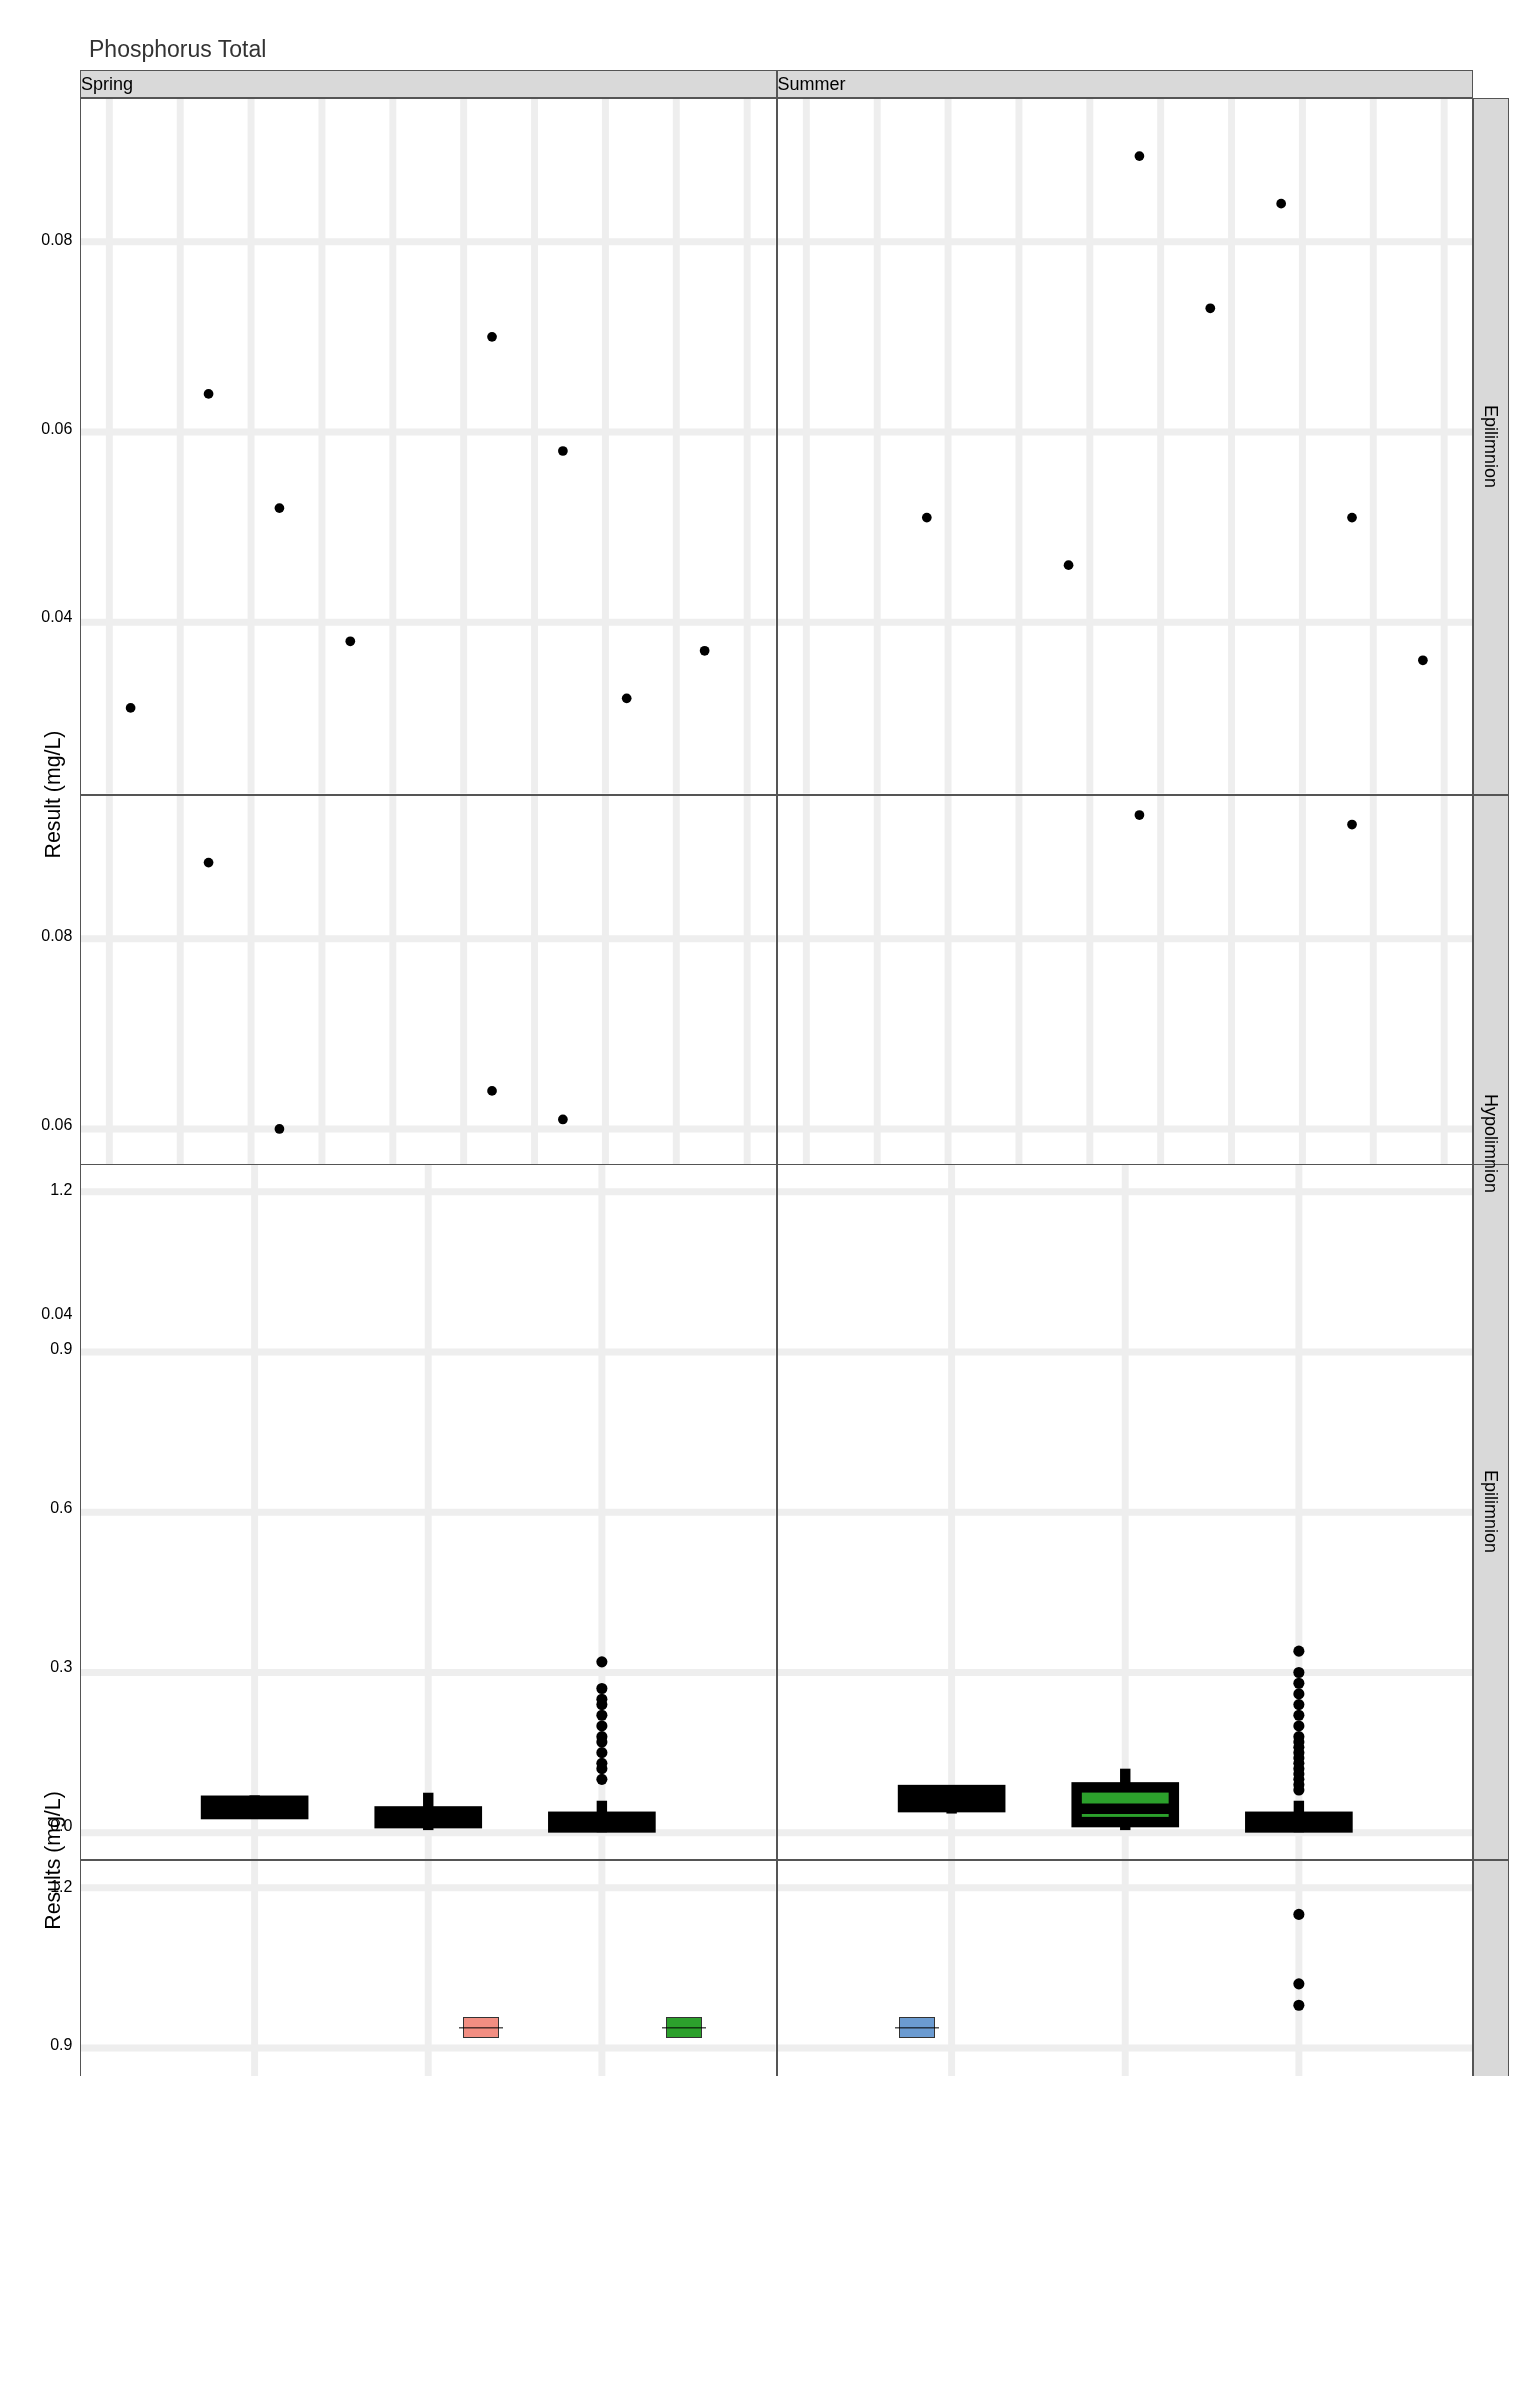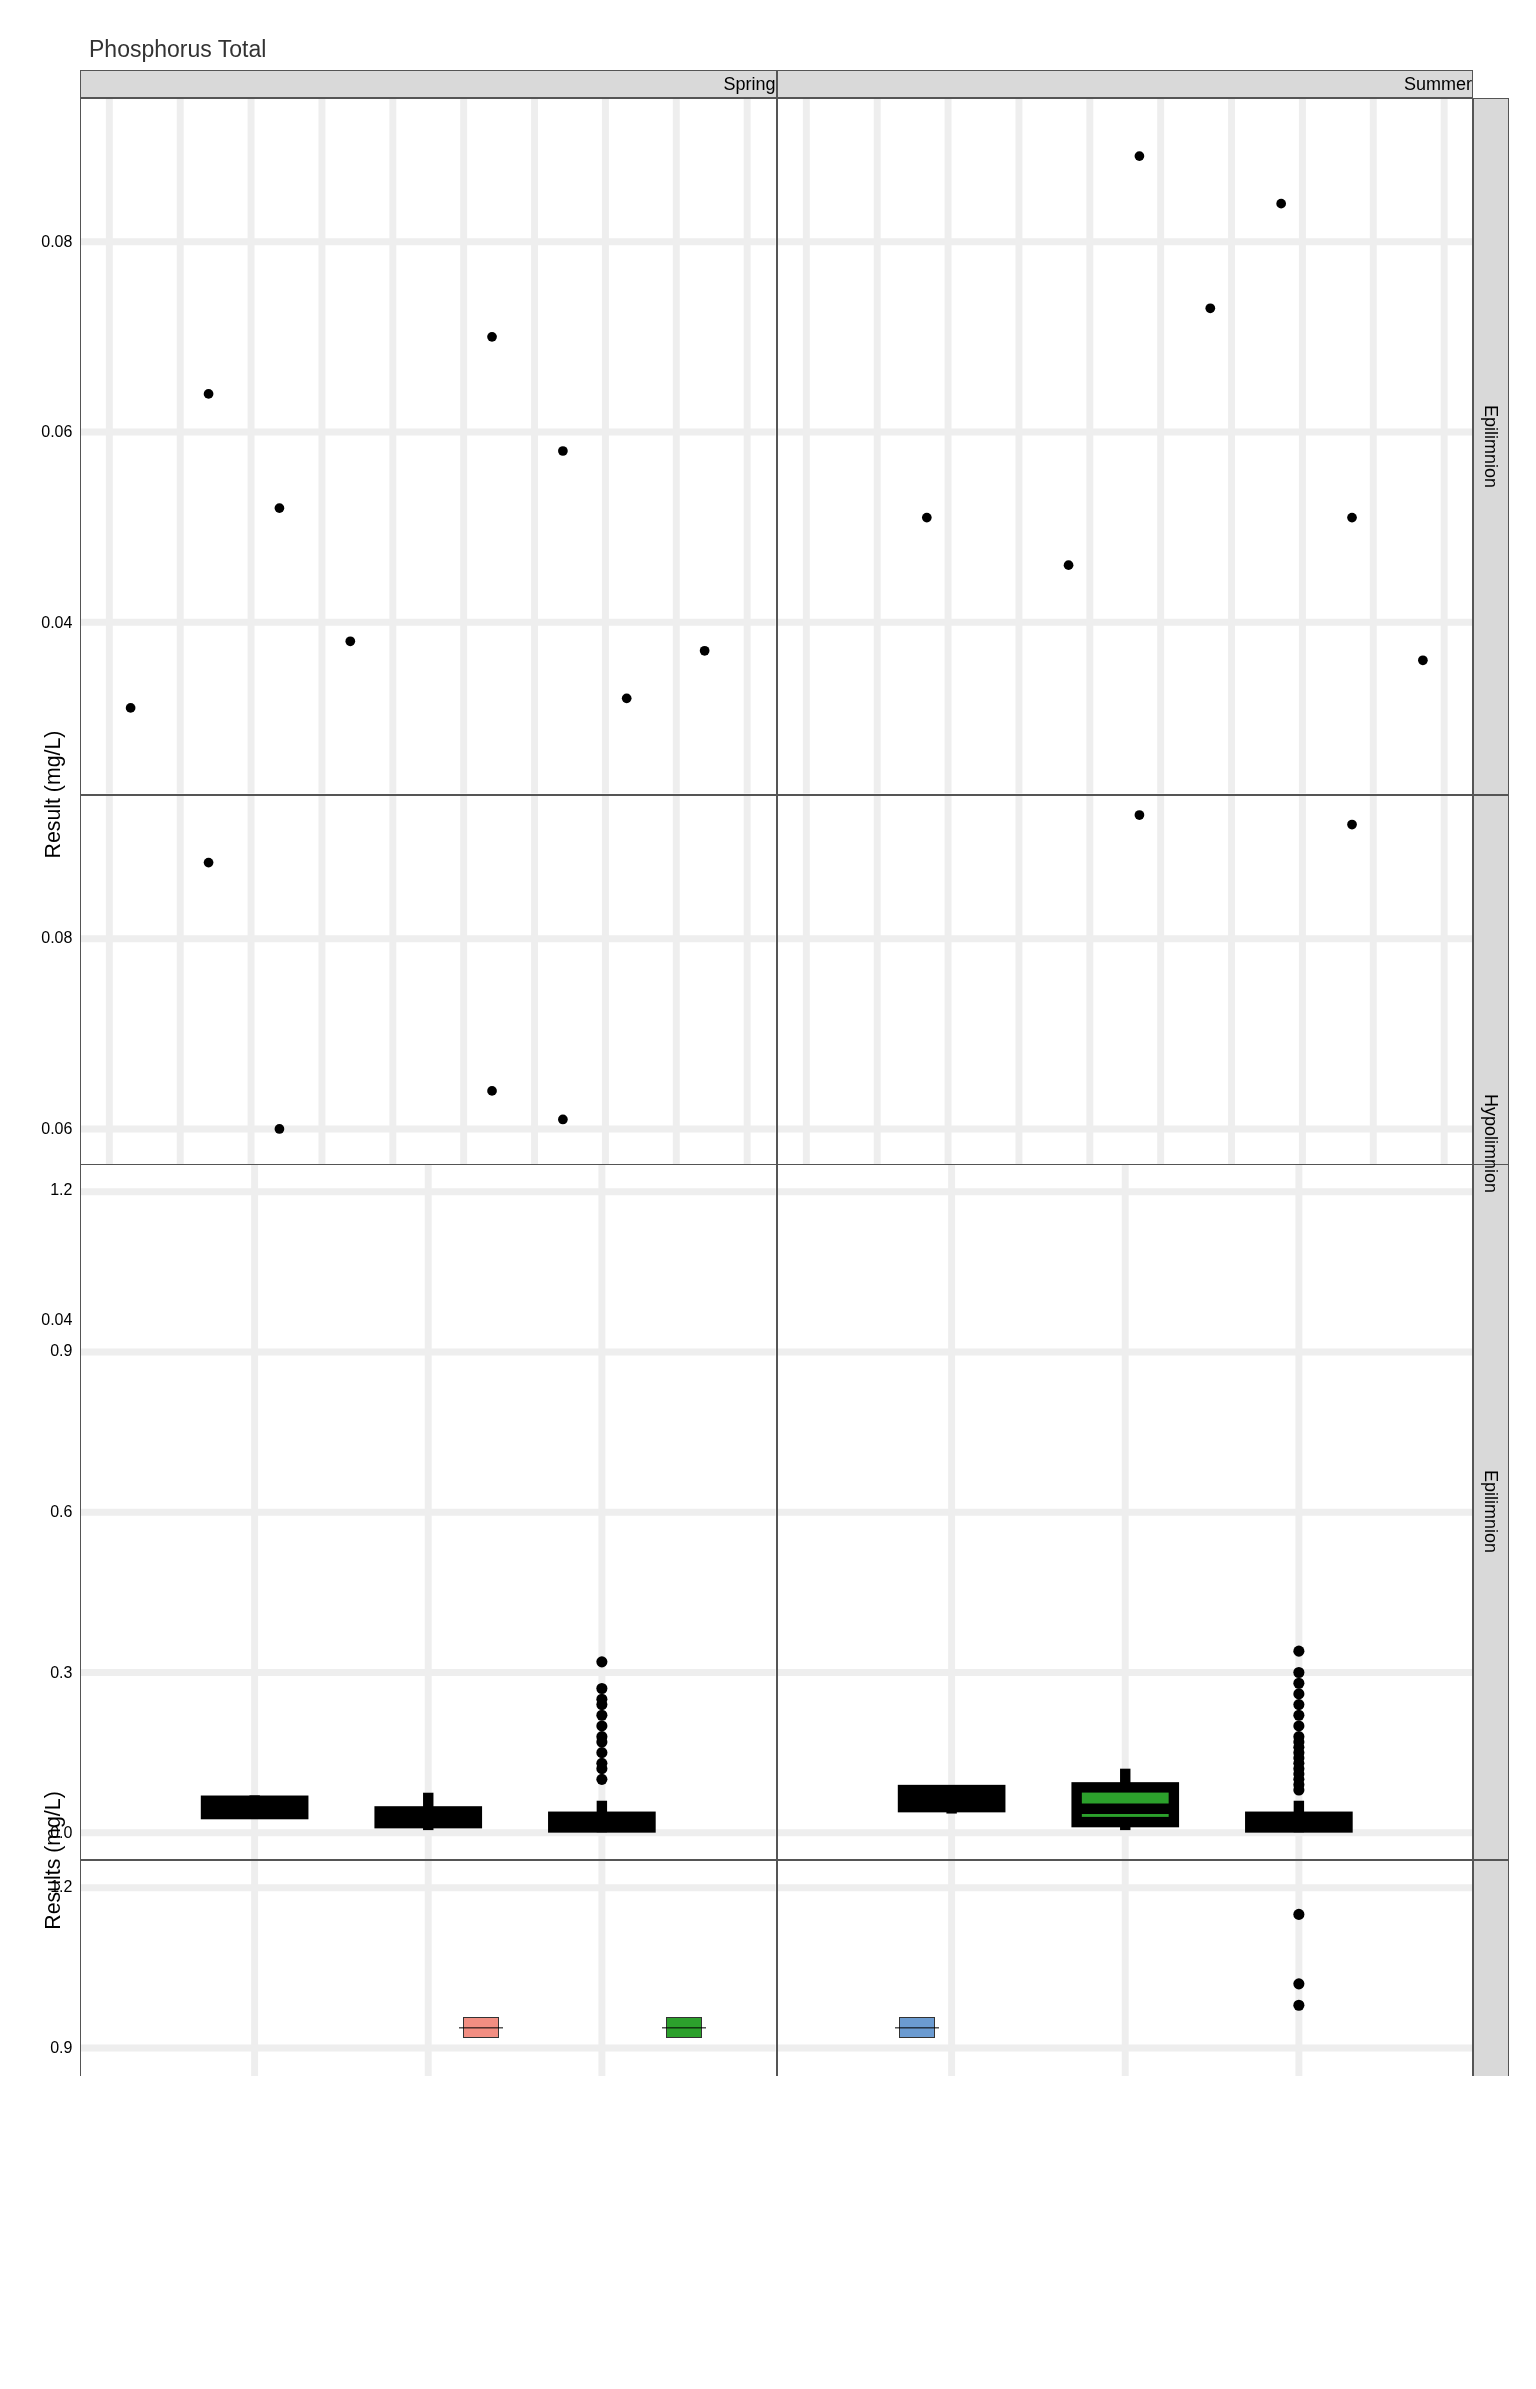--- a/index.html
+++ b/index.html
@@ -24,40 +24,40 @@
     border: 0;
   }
   .facet-grid.short { grid-template-rows: 28.4px 1fr 1fr 36px; }
   .ylab {
     grid-column: 1; grid-row: 2 / 4;
     display:flex; align-items:center; justify-content:center;
   }
   .ylab span { transform: rotate(-90deg); font-size: 21.3px; white-space:nowrap; }
   .col-strip {
     background:#d9d9d9; border:0.9px solid #555;
-    display:flex; align-items:center; justify-content:flex-end;
+    display:flex; align-items:center; justify-content:flex-start;
     font-size:18px;
   }
   .col-strip.c1 { grid-column:2; grid-row:1; }
   .col-strip.c2 { grid-column:3; grid-row:1; }
   .row-strip {
     background:#d9d9d9; border:0.9px solid #555;
     display:flex; align-items:center; justify-content:center;
   }
   .row-strip span { transform: rotate(90deg); font-size:18px; white-space:nowrap; }
   .row-strip.r1 { grid-column:4; grid-row:2; }
   .row-strip.r2 { grid-column:4; grid-row:3; }
   .panel {
     border:0.9px solid #555; background:#fff; position:relative; overflow:hidden;
   }
   .panel svg { width:100%; height:100%; display:block; }
   .xaxis { grid-column:2/4; grid-row:4; display:grid; grid-template-columns:1fr 1fr; }
   .xaxis .ticks { display:flex; justify-content:space-around; font-size:16px; padding-top:5.3px;}
   .yaxis-ticks {
-    position:absolute; left:-52px; top:0; bottom:0; width:48px;
+    position:absolute; left:-52px; top:0; bottom:8px; width:48px;
     display:flex; flex-direction:column; justify-content:space-between;
     font-size:16px; text-align:right; pointer-events:none;
   }
   .pwrap { position:relative; }
   .legend {
     display:flex; justify-content:center; gap:53px; margin-top:36px;
     font-size:21.3px;
   }
   .legend-item { display:flex; align-items:center; gap:9px; }
   .legend-swatch {

